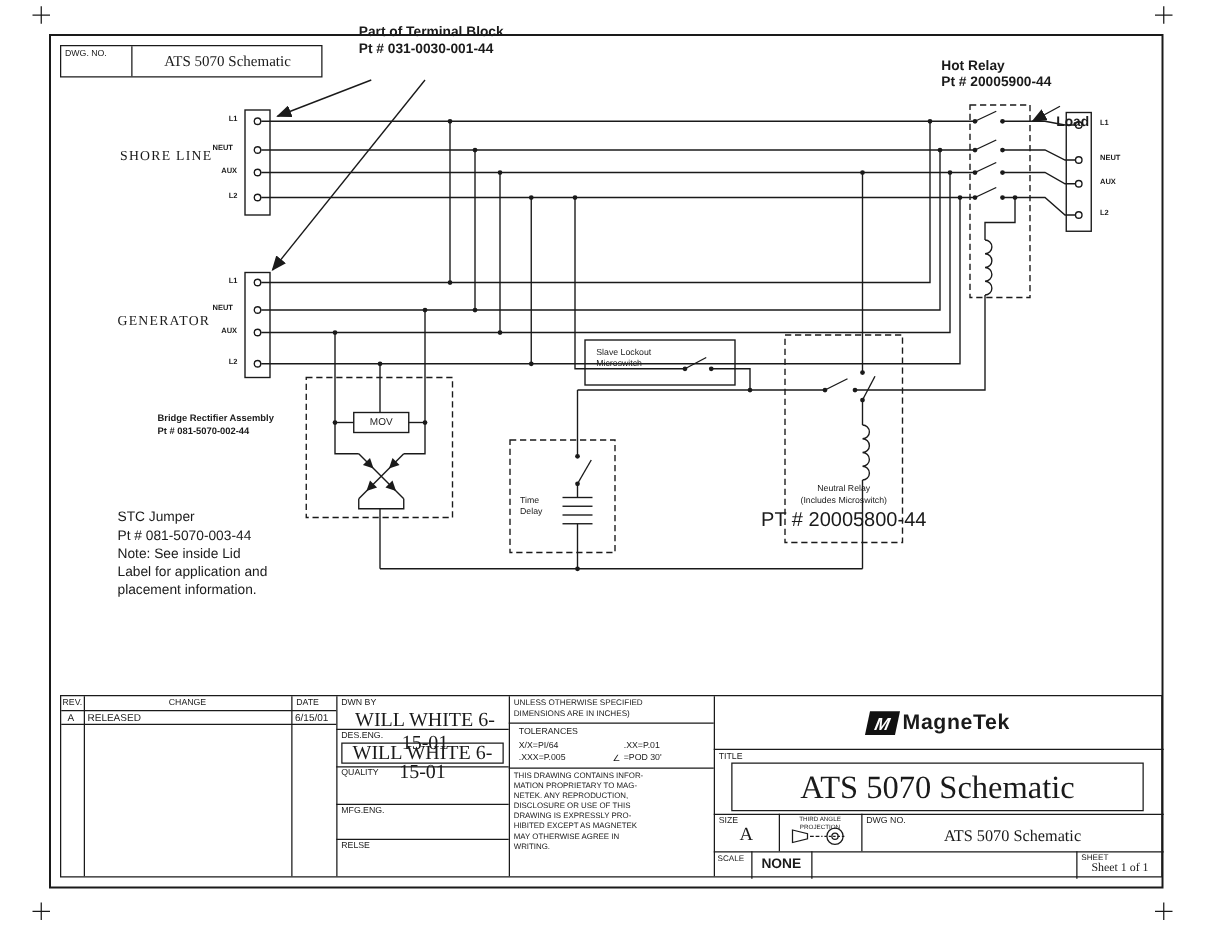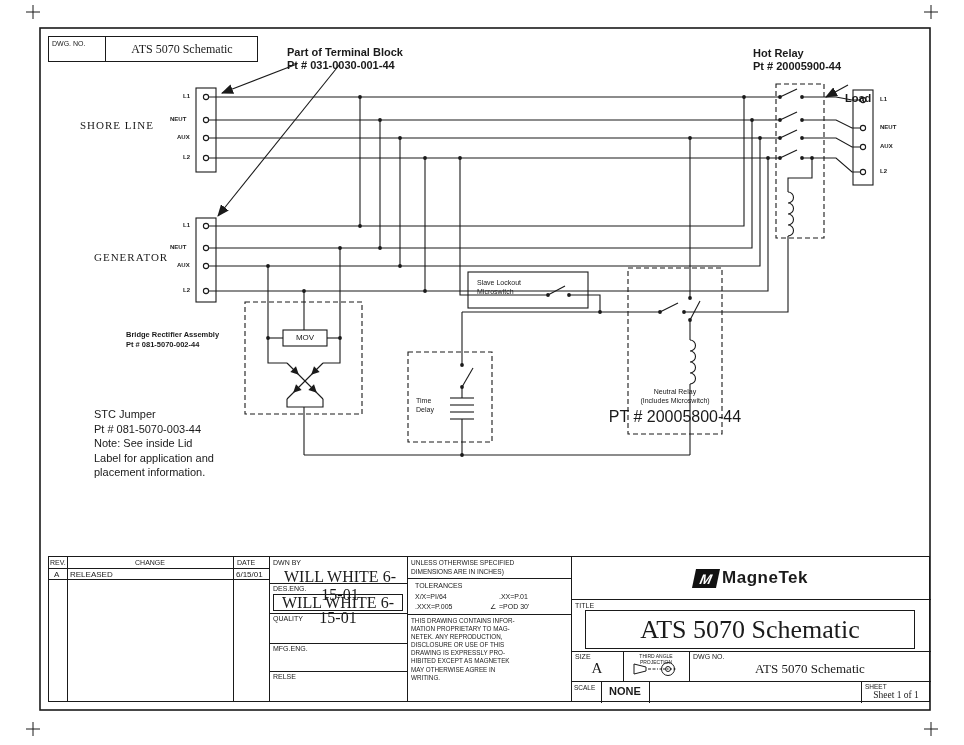--- a/index.html
+++ b/index.html
@@ -185,26 +185,26 @@
     <line x1="848" y1="85" x2="826" y2="97" marker-end="url(#arr)"></line>
   </g>
 </svg>
 
 <div class="box" style="left:48px;top:36px;width:210px;height:26px">
   <div class="vl" style="left:56px;top:0;bottom:0"></div>
   <div class="abs t7" style="left:3px;top:3px">DWG. NO.</div>
   <div class="abs mono ctr" style="left:56px;top:5px;width:154px;font-size:12px">ATS 5070 Schematic</div>
 </div>
 
-<div class="abs b t11 pre" style="left:287px;top:46px;line-height:13px">Part of Terminal Block
+<div class="abs b t11 pre" style="left:287px;top:20px;line-height:13px">Part of Terminal Block
 Pt # 031-0030-001-44</div>
 <div class="abs b t11 pre" style="left:753px;top:47px;line-height:13px">Hot Relay
 Pt # 20005900-44</div>
 <div class="abs b t11" style="left:845px;top:92px">Load</div>
-<div class="abs mono t11" style="left:80px;top:119px;letter-spacing:1px">SHORE LINE</div>
+<div class="abs mono t11" style="left:96px;top:119px;letter-spacing:1px">SHORE LINE</div>
 <div class="abs mono t11" style="left:94px;top:251px;letter-spacing:1px">GENERATOR</div>
 
 <div class="abs t6 b" style="left:183px;top:93px">L1</div>
 <div class="abs t6 b" style="left:170px;top:116px">NEUT</div>
 <div class="abs t6 b" style="left:177px;top:134px">AUX</div>
 <div class="abs t6 b" style="left:183px;top:154px">L2</div>
 
 <div class="abs t6 b" style="left:183px;top:222px">L1</div>
 <div class="abs t6 b" style="left:170px;top:244px">NEUT</div>
 <div class="abs t6 b" style="left:177px;top:262px">AUX</div>

